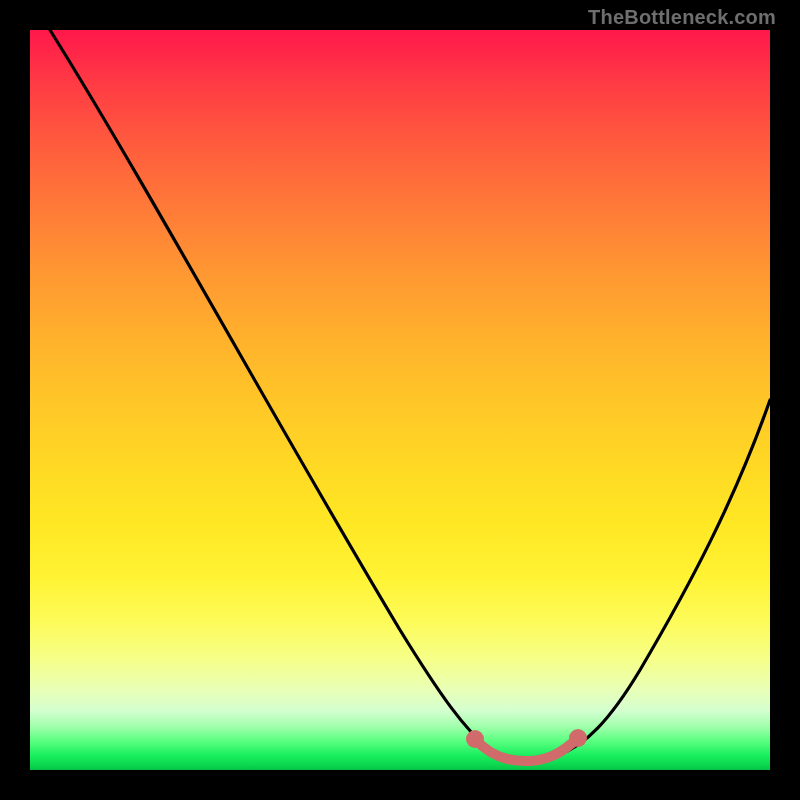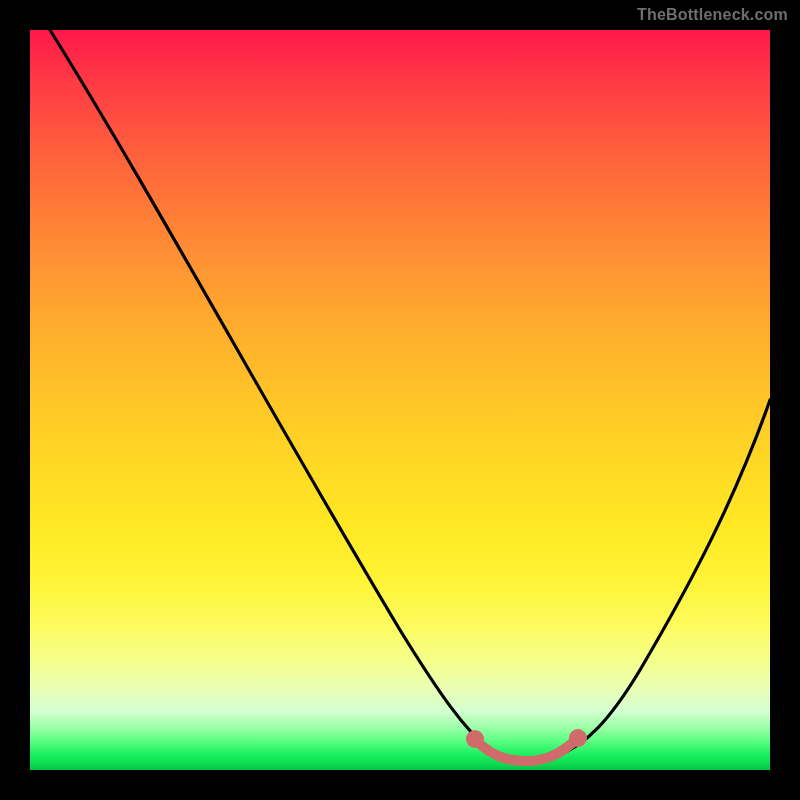--- a/index.html
+++ b/index.html
@@ -40,23 +40,23 @@
       #a4ffae 94%,
       #5dff82 96%,
       #19ef5f 98%,
       #0bd84f 99.3%,
       #07c247 100%
     );
   }
   .watermark {
     position: absolute;
     top: 6px;
-    right: 12px;
+    right: 24px;
     font-family: Arial, Helvetica, sans-serif;
-    font-size: 16px;
+    font-size: 20px;
     font-weight: 600;
     color: #6e6e6e;
     letter-spacing: 0.2px;
   }
   svg.curve {
     position: absolute;
     left: 0; top: 0;
     width: 740px; height: 740px;
     overflow: visible;
   }

